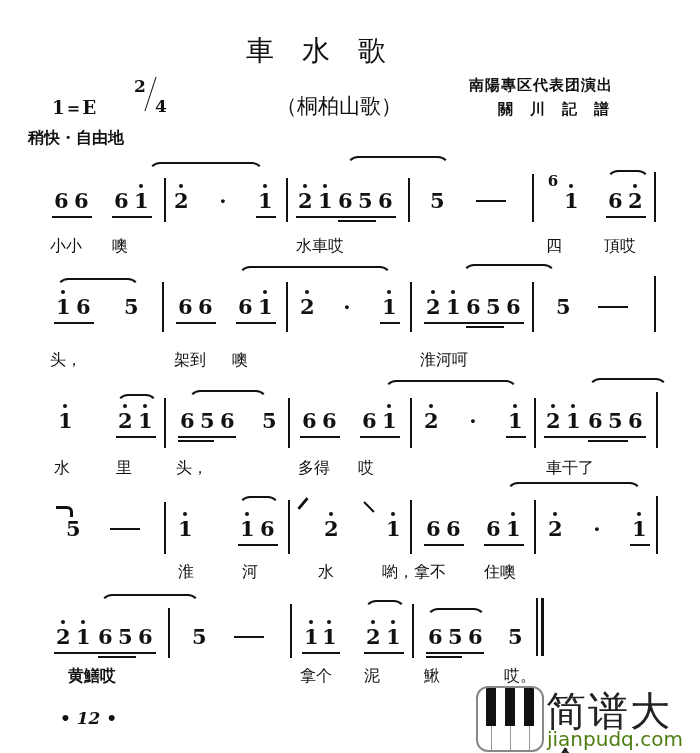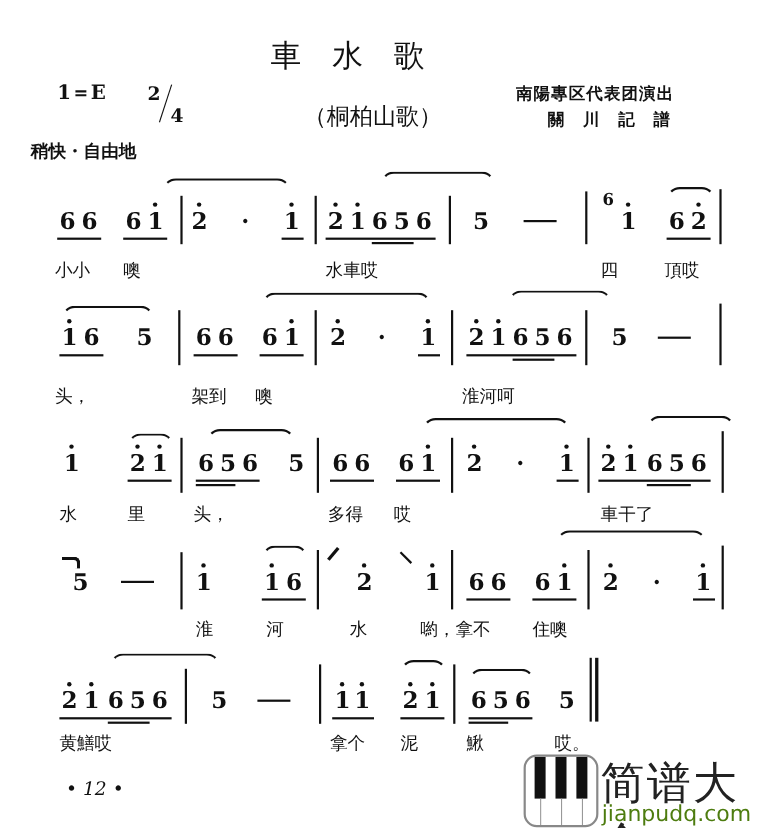--- a/index.html
+++ b/index.html
@@ -19,21 +19,21 @@
   .logo-box { position:absolute; left:476px; top:686px; width:64px; height:62px; border:2px solid #888; border-radius:12px; overflow:hidden; background:#fff; }
   .key { position:absolute; top:0; width:10px; height:38px; background:#111; }
   .keyline { position:absolute; top:38px; width:1px; height:24px; background:#999; }
   .logo-cn { position:absolute; left:546px; top:684px; font-family:"DejaVu Sans", sans-serif; font-size:40px; color:#222; letter-spacing:2px; }
   .logo-url { position:absolute; left:547px; top:727px; font-family:"DejaVu Sans", sans-serif; font-size:20px; color:#4d7c0f; }
 </style>
 </head>
 <body>
 
 <div class="abs title" style="left:246px;top:32px;">車　水　歌</div>
-<div class="abs hdr" style="left:52px;top:72px;">1＝E</div>
+<div class="abs hdr" style="left:52px;top:96px;">1＝E</div>
 <div class="abs hdr" style="left:134px;top:76px;font-size:17px;">2</div>
 <div class="abs" style="left:150px;top:76px;width:1px;height:36px;background:#111;transform:rotate(18deg);"></div>
 <div class="abs hdr" style="left:155px;top:96px;font-size:17px;">4</div>
 <div class="abs" style="left:276px;top:92px;font-size:21px;font-family:'DejaVu Sans',sans-serif;">（桐柏山歌）</div>
 <div class="abs credit" style="left:469px;top:76px;">南陽專区代表团演出</div>
 <div class="abs credit" style="left:498px;top:100px;">關　川　記　譜</div>
 <div class="abs" style="left:28px;top:128px;font-size:16px;font-weight:bold;font-family:'DejaVu Sans',sans-serif;">稍快・自由地</div>
 
 <div>
   <span class="note" style="left:54px;top:190px;">6</span>
@@ -256,28 +256,28 @@
   <div class="slur" style="left:426px;top:608px;width:56px;"></div>
   <span class="note" style="left:428px;top:626px;">6</span>
   <span class="note" style="left:448px;top:626px;">5</span>
   <span class="note" style="left:468px;top:626px;">6</span>
   <div class="ul" style="left:426px;top:652px;width:58px;"></div>
   <div class="ul" style="left:426px;top:656px;width:36px;"></div>
   <span class="note" style="left:508px;top:626px;">5</span>
   <div class="bar" style="left:536px;top:598px;height:58px;"></div>
   <div class="bar" style="left:541px;top:598px;height:58px;width:3px;"></div>
 
-  <span class="lyric" style="left:54px;top:666px;">黄鱔哎</span>
+  <span class="lyric" style="left:68px;top:666px;font-weight:bold;">黄鱔哎</span>
   <span class="lyric" style="left:300px;top:666px;">拿个</span>
   <span class="lyric" style="left:364px;top:666px;">泥</span>
   <span class="lyric" style="left:424px;top:666px;">鰍</span>
   <span class="lyric" style="left:504px;top:666px;">哎。</span>
 </div>
 
-<div class="abs" style="left:60px;top:708px;font-size:17px;font-style:italic;font-weight:normal;">• 12 •</div>
+<div class="abs" style="left:60px;top:708px;font-size:17px;font-style:italic;font-weight:bold;">• 12 •</div>
 
 <div class="logo-box">
   <div class="key" style="left:8px;"></div>
   <div class="key" style="left:27px;"></div>
   <div class="key" style="left:46px;"></div>
   <div class="keyline" style="left:13px;"></div>
   <div class="keyline" style="left:32px;"></div>
   <div class="keyline" style="left:51px;"></div>
 </div>
 <div class="logo-cn">简谱大全</div>

